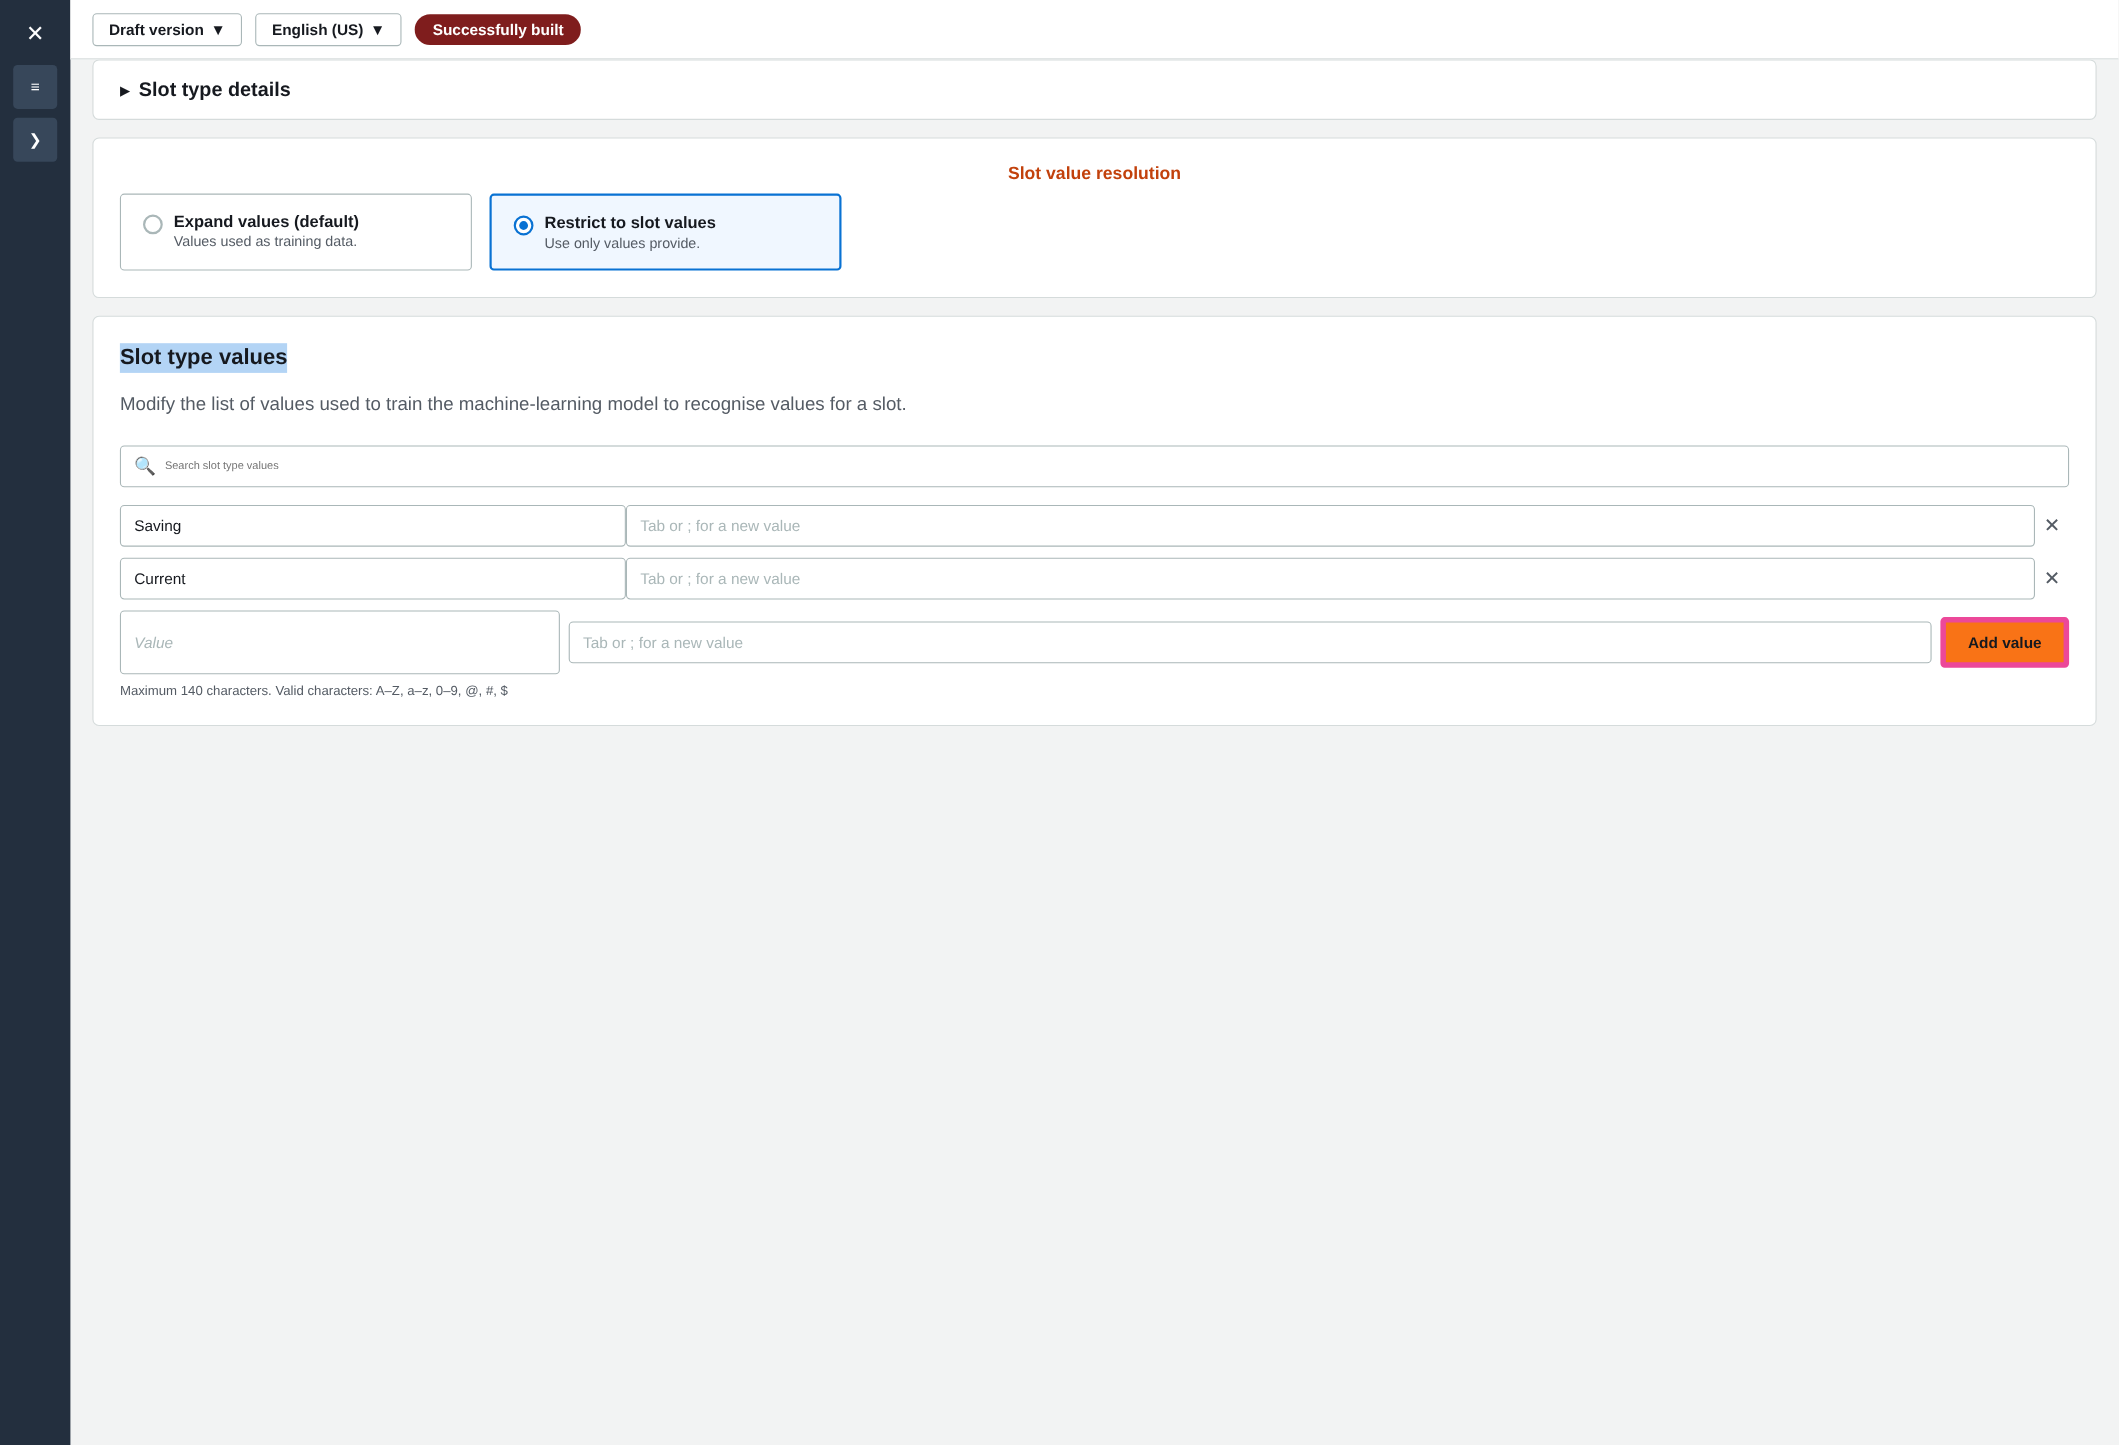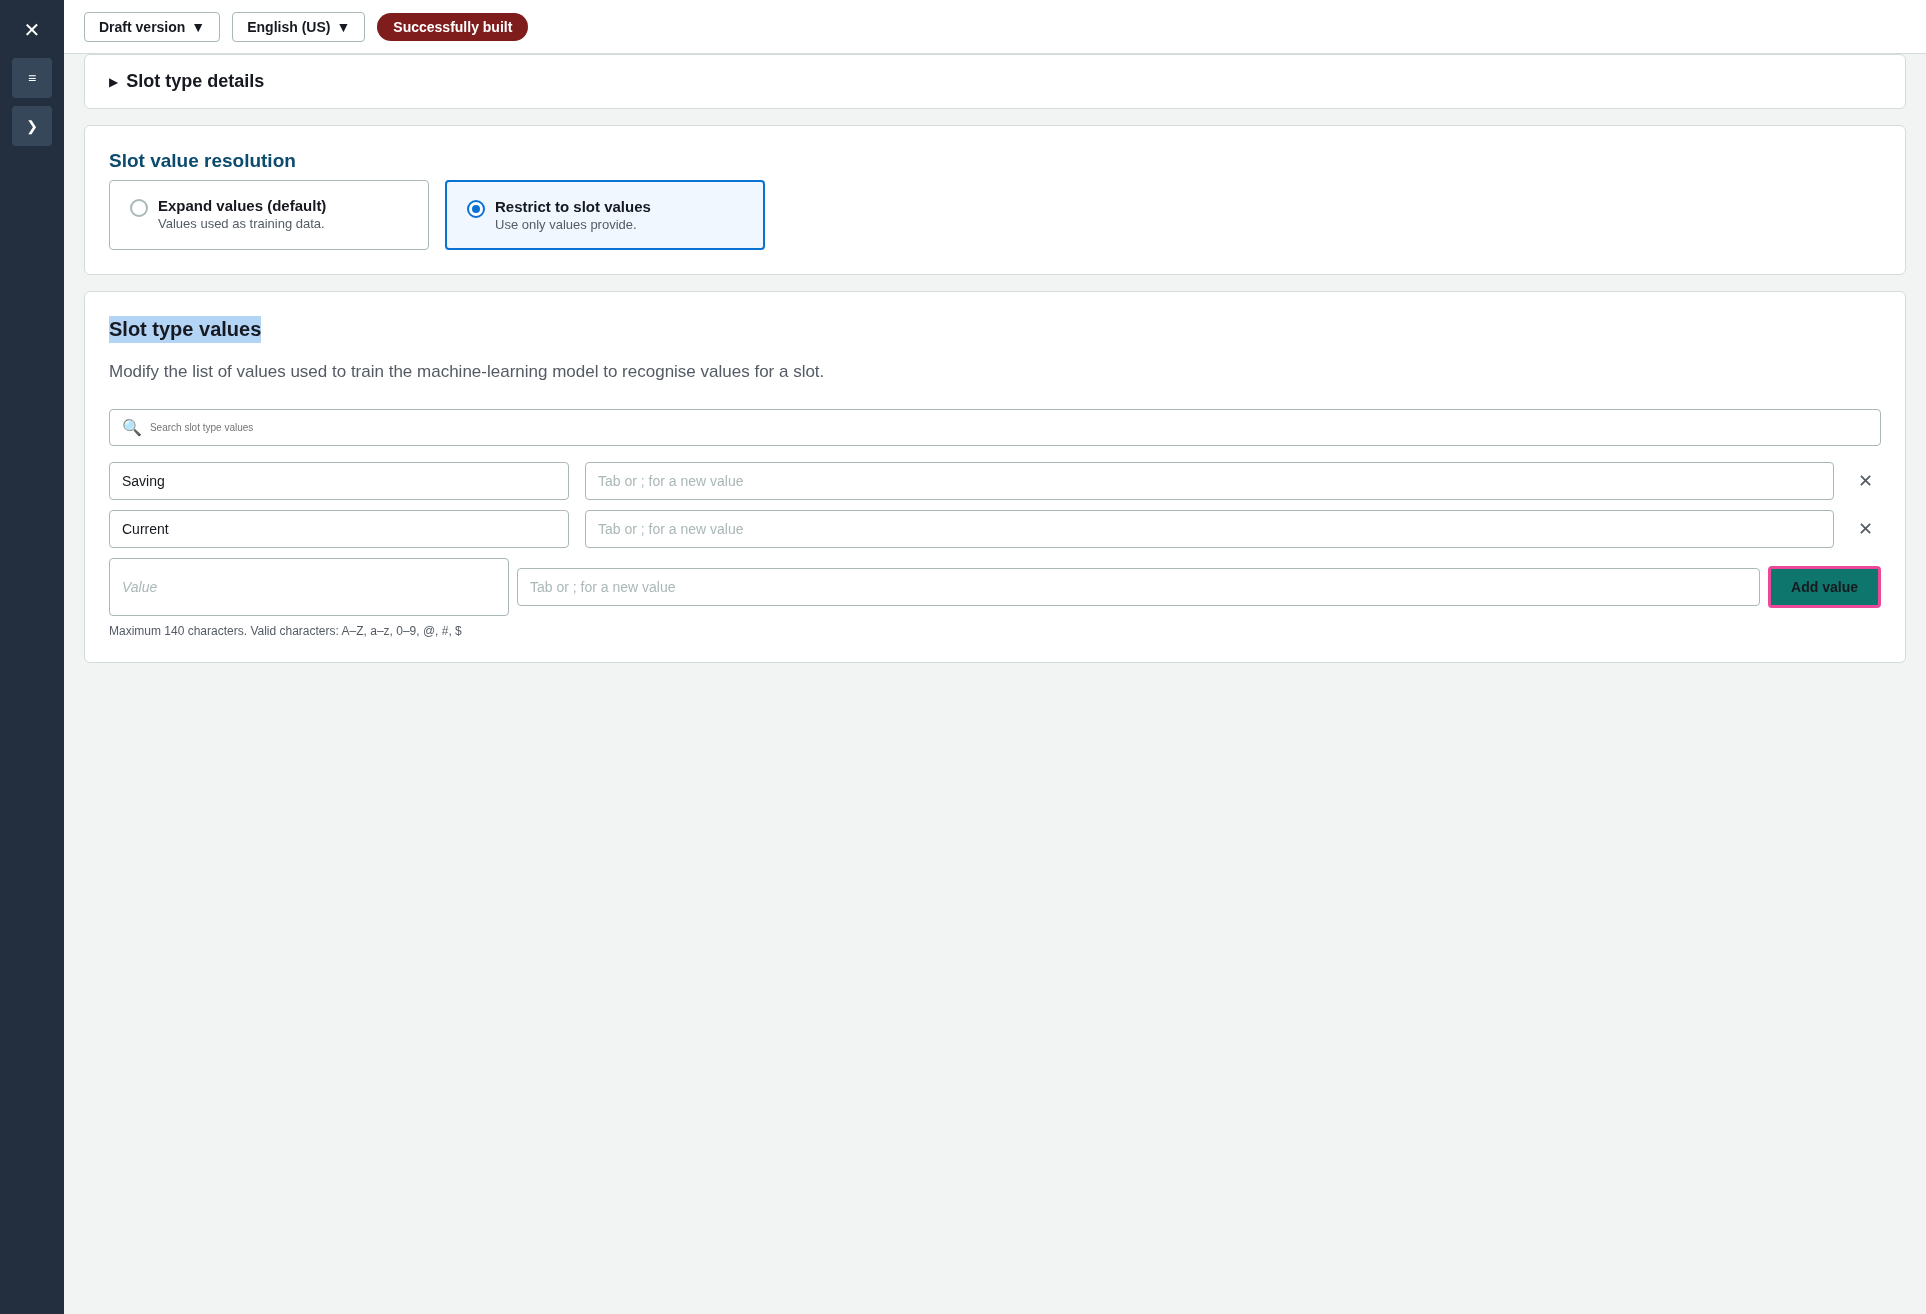--- a/index.html
+++ b/index.html
@@ -132,24 +132,25 @@
     
     .resolution-section {
       background: white;
       border: 1px solid #d5dbdb;
       border-radius: 6px;
       margin-bottom: 16px;
       padding: 24px;
     }
 
     .resolution-title {
-      font-size: 19px;
+      font-size: 16px;
       font-weight: 700;
-      color: #0c4a6e;
+      color: #c2410c;
       margin-bottom: 8px;
+      text-align: center;
     }
 
     .resolution-description {
       font-size: 14px;
       color: #545b64;
       margin-bottom: 24px;
       line-height: 1.5;
     }
 
     .resolution-options {
@@ -261,21 +262,21 @@
     }
 
     .search-icon-svg {
       color: #545b64;
       font-size: 16px;
     }
 
     .value-row {
       display: flex;
       align-items: center;
-      gap: 16px;
+      gap: 0;
       margin-bottom: 10px;
     }
 
     .value-input {
       flex: 0 0 460px;
       border: 1px solid #aab7b8;
       border-radius: 4px;
       padding: 10px 12px;
       font-size: 14px;
       color: #16191f;
@@ -342,22 +343,22 @@
       color: #aab7b8;
       background: white;
       outline: none;
     }
 
     .add-synonym-input::placeholder {
       color: #aab7b8;
     }
 
     .add-value-btn {
-      border: 3px solid #ec4899;
-      background: #0f766e;
+      border: 5px solid #ec4899;
+      background: #f97316;
       border-radius: 4px;
       padding: 10px 20px;
       font-size: 14px;
       font-weight: 700;
       color: #16191f;
       cursor: pointer;
       white-space: nowrap;
     }
 
     .char-hint {

